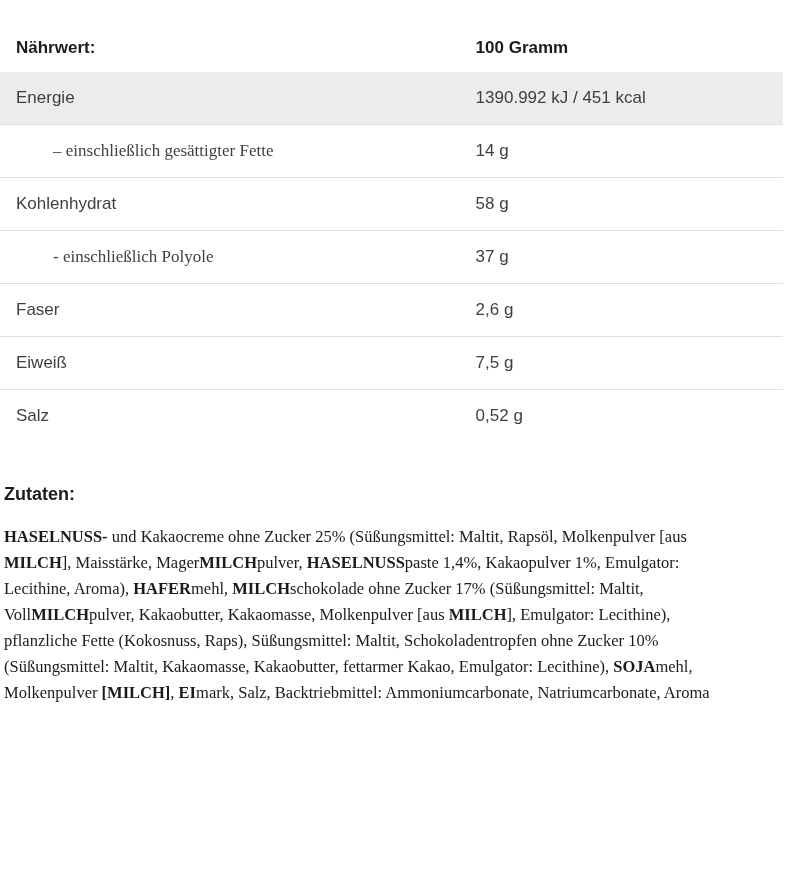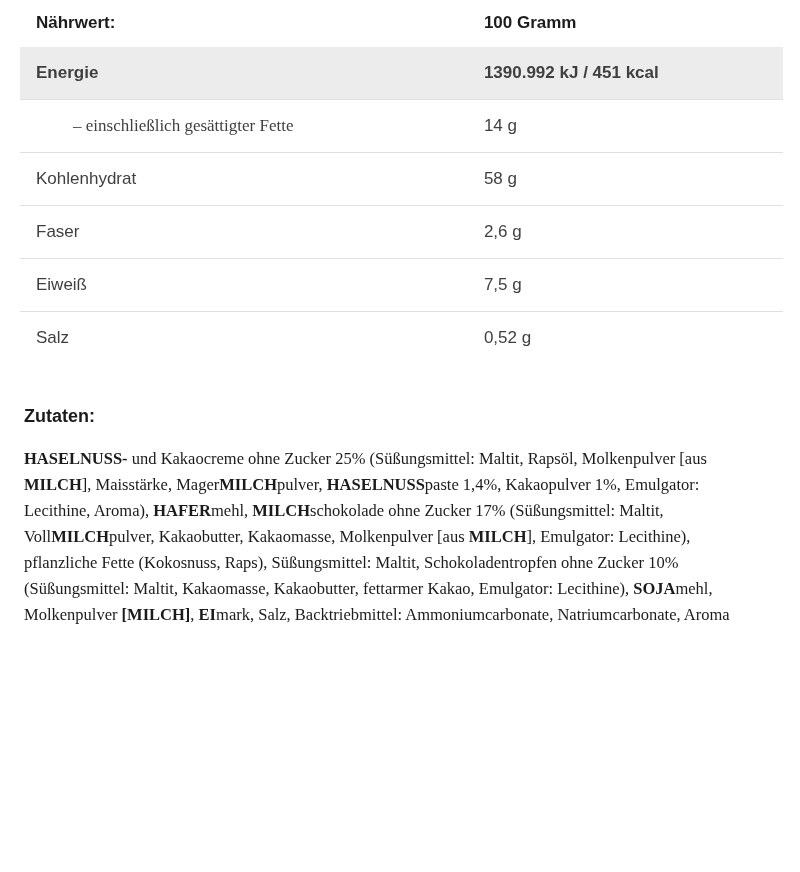--- a/index.html
+++ b/index.html
@@ -12,21 +12,22 @@
   *{box-sizing:border-box;}
   html,body{margin:0;padding:0;background:#ffffff;}
   body{
     width:800px;
     height:872px;
     font-family:"Liberation Sans", sans-serif;
     color:var(--body-text);
     overflow:hidden;
   }
   .page{
-    padding:0 17px 0 20px;
+    padding:0 17px 0 0;
+    margin-top:25px;
   }
   table.nutrition{
     width:100%;
     border-collapse:collapse;
     table-layout:fixed;
   }
   table.nutrition col.c1{width:58.7%;}
   table.nutrition col.c2{width:41.3%;}
   table.nutrition thead th{
     text-align:left;
@@ -42,21 +43,20 @@
     vertical-align:middle;
   }
   table.nutrition tbody tr{
     border-bottom:1px solid var(--row-border);
   }
   table.nutrition tbody tr:last-child{
     border-bottom:none;
   }
   table.nutrition tbody tr.highlight{
     background:var(--highlight-bg);
-    font-weight:bold;
   }
   table.nutrition tbody td.indent{
     padding-left:53px;
     font-family:Liberation Serif, serif;
   }
   .ingredients{
     margin-top:42px;
     padding-left:4px;
   }
   .ingredients h3{
@@ -98,20 +98,24 @@
         </tr>
         <tr>
           <td class="indent">– einschließlich gesättigter Fette</td>
           <td>14 g</td>
         </tr>
         <tr>
           <td>Kohlenhydrat</td>
           <td>58 g</td>
         </tr>
         <tr>
+          <td class="indent">- einschließlich Polyole</td>
+          <td>37 g</td>
+        </tr>
+        <tr>
           <td>Faser</td>
           <td>2,6 g</td>
         </tr>
         <tr>
           <td>Eiweiß</td>
           <td>7,5 g</td>
         </tr>
         <tr>
           <td>Salz</td>
           <td>0,52 g</td>

